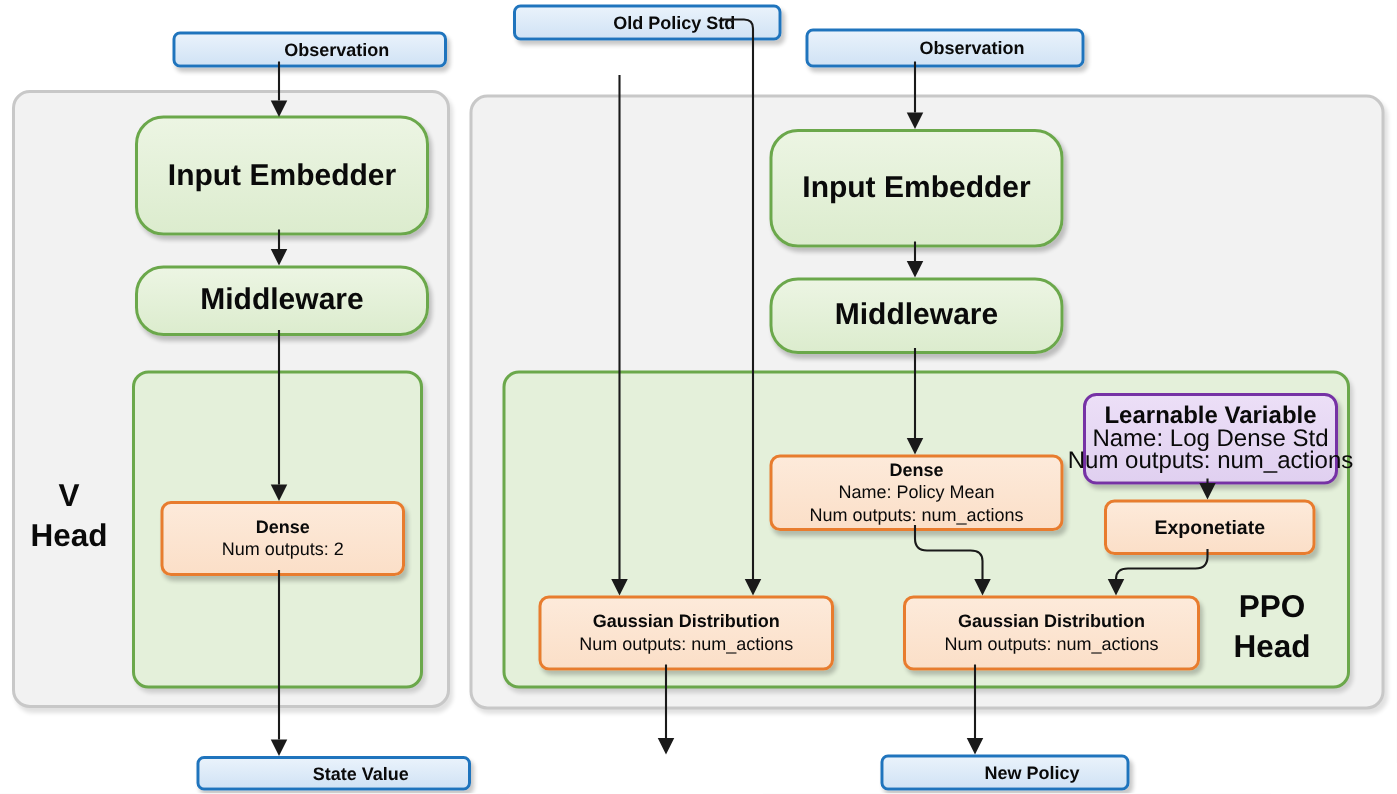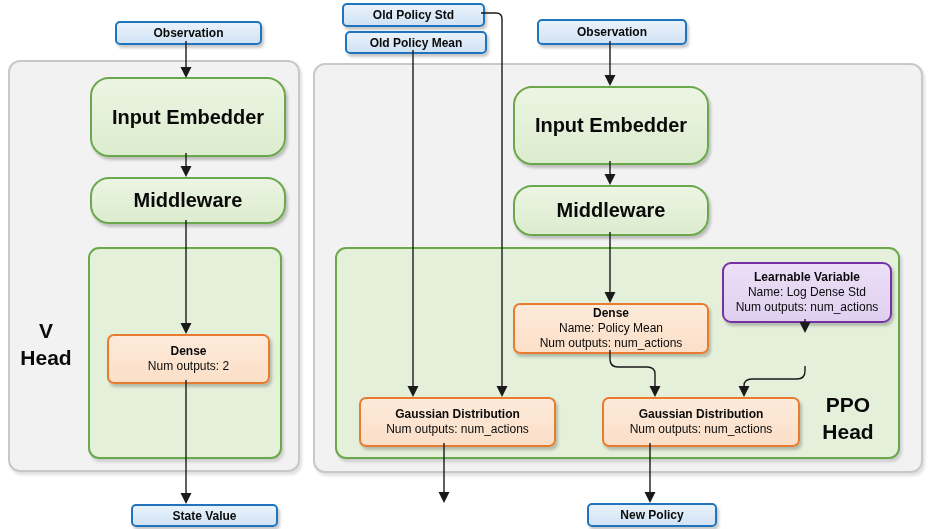--- a/index.html
+++ b/index.html
@@ -14,33 +14,33 @@
   .green-container{
     position:absolute;background:#e4f0da;border:2.5px solid #6ba84b;border-radius:11px;
     box-shadow:2px 3px 3px rgba(0,0,0,.15);
   }
   .node{
     position:absolute;display:flex;flex-direction:column;align-items:center;justify-content:center;
     text-align:center;box-shadow:2px 3px 3px rgba(0,0,0,.22);
   }
   .blue-box{
     background:linear-gradient(180deg,#e9f2fb 0%,#d1e3f5 100%);
-    border:2.5px solid #1f74bd;border-radius:5px;font-weight:bold;font-size:12px;
+    border:2.5px solid #1f74bd;border-radius:5px;font-weight:bold;font-size:12px;padding-left:36px;
   }
   .green-box{
     background:linear-gradient(180deg,#ecf5e3 0%,#dcecce 100%);
     border:2.5px solid #6ba84b;border-radius:19px;font-weight:bold;font-size:20px;
   }
   .orange-box{
     background:linear-gradient(180deg,#fdeada 0%,#fbdfc8 100%);
     border:2.5px solid #e87c2e;border-radius:7px;font-size:12px;text-align:center;
   }
   .purple-box{
     background:linear-gradient(180deg,#ecdff7 0%,#e0d0f0 100%);
-    border:2.5px solid #7632a5;border-radius:9px;font-size:12px;
+    border:2.5px solid #7632a5;border-radius:9px;font-size:16px;
   }
   .t-bold{font-weight:bold;}
   .line{line-height:15px;white-space:nowrap;}
   .head-label{
     position:absolute;font-weight:bold;font-size:21px;line-height:27px;text-align:center;
   }
   #connectors{position:absolute;left:0;top:0;pointer-events:none;}
   #connectors path, #connectors line{stroke:#1a1a1a;stroke-width:1.4;fill:none;}
   #connectors polygon{fill:#1a1a1a;stroke:none;}
 </style>
@@ -85,23 +85,20 @@
 
   <div class="head-label" style="left:810px;top:391px;width:76px;">
     <div>PPO</div>
     <div>Head</div>
   </div>
 
   <div class="node blue-box" style="left:342px;top:3px;width:139px;height:20px;">
     <span>Old Policy Std</span>
   </div>
 
-  <div class="node blue-box" style="left:345px;top:31px;width:138px;height:19px;">
-    <span>Old Policy Mean</span>
-  </div>
 
   <div class="node blue-box" style="left:537px;top:19px;width:146px;height:22px;">
     <span>Observation</span>
   </div>
 
   <div class="node green-box" style="left:513px;top:86px;width:192px;height:75px;">
     <span>Input Embedder</span>
   </div>
 
   <div class="node green-box" style="left:513px;top:185px;width:192px;height:47px;">
@@ -113,20 +110,23 @@
     <div class="line">Name: Policy Mean</div>
     <div class="line">Num outputs: num_actions</div>
   </div>
 
   <div class="node purple-box" style="left:722px;top:262px;width:166px;height:57px;">
     <div class="line t-bold">Learnable Variable</div>
     <div class="line">Name: Log Dense Std</div>
     <div class="line">Num outputs: num_actions</div>
   </div>
 
+  <div class="node orange-box" style="left:736px;top:333px;width:137px;height:33px;">
+    <span class="t-bold" style="font-size:13px;">Exponetiate</span>
+  </div>
 
   <div class="node orange-box" style="left:359px;top:397px;width:193px;height:46px;">
     <div class="line t-bold">Gaussian Distribution</div>
     <div class="line">Num outputs: num_actions</div>
   </div>
 
   <div class="node orange-box" style="left:602px;top:397px;width:194px;height:46px;">
     <div class="line t-bold">Gaussian Distribution</div>
     <div class="line">Num outputs: num_actions</div>
   </div>

